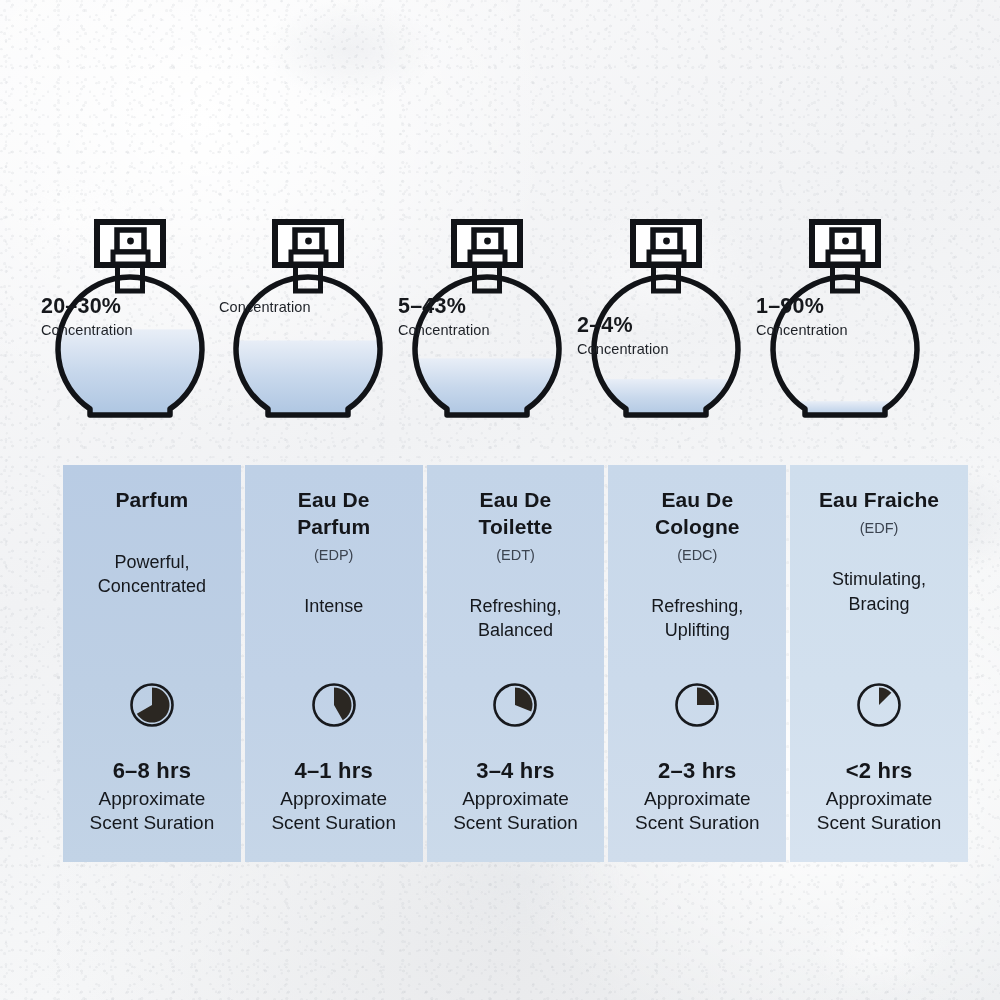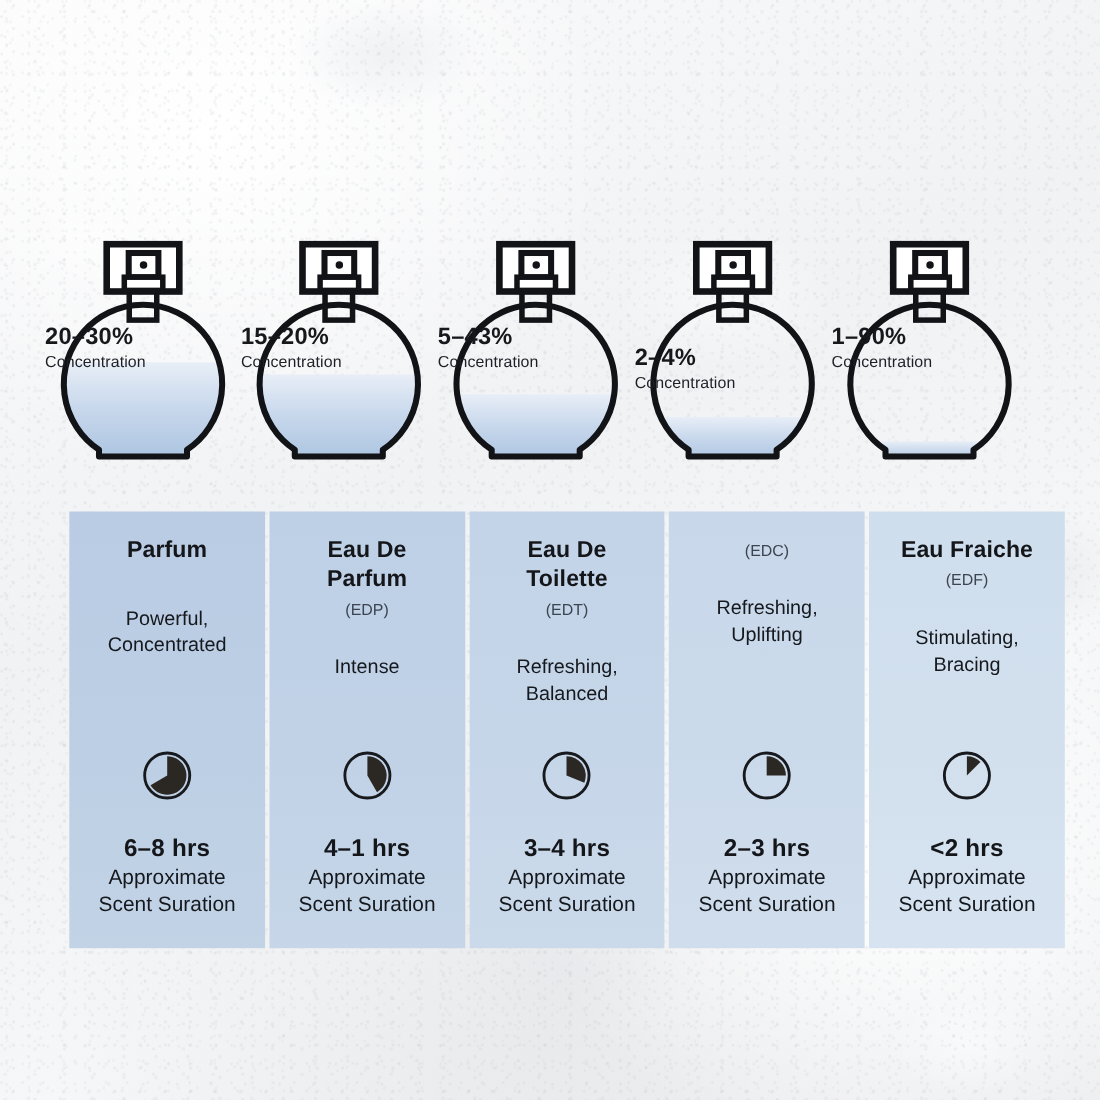--- a/index.html
+++ b/index.html
@@ -233,21 +233,20 @@
             <rect x="0" y="135.48" width="178" height="80.52000000000001" fill="url(#liq1)"></rect>
           </g>
           <path d="M 49 203.86651818838305 A 72 72 0 1 1 129 203.86651818838305 L 129 210 L 49 210 Z" fill="none" stroke="#111317" stroke-width="5.5" stroke-linejoin="round"></path>
           <rect x="76.5" y="56" width="25" height="30" fill="none" stroke="#111317" stroke-width="5"></rect>
           <rect x="56" y="17" width="66" height="43" fill="#ffffff" stroke="#111317" stroke-width="6"></rect>
           <rect x="76" y="25" width="27" height="22" fill="#ffffff" stroke="#111317" stroke-width="5.5"></rect>
           <circle cx="89.5" cy="36" r="3.4" fill="#111317"></circle>
           <rect x="72" y="47" width="35" height="12" fill="#ffffff" stroke="#111317" stroke-width="5"></rect>
         </svg>
         <div class="conc-text" style="top: 90px;">
-          <div class="conc-pct">15–20%</div>
           <div class="conc-label">Concentration</div>
         </div>
       </div>
       <div class="bottle" style="left: 398px;">
         <svg width="178" height="220" viewBox="0 0 178 220" xmlns="http://www.w3.org/2000/svg">
           <defs>
             <linearGradient id="liq2" x1="0" y1="0" x2="0" y2="1">
               <stop offset="0%" stop-color="#e8eef7"></stop>
               <stop offset="45%" stop-color="#c8d8ec"></stop>
               <stop offset="100%" stop-color="#aac3e0"></stop>
@@ -390,20 +389,21 @@
         </div>
         <div class="spacer-c"></div>
         <div class="card-hours">3–4 hrs</div>
         <div class="card-dur-label">
           <div>Approximate</div>
           <div>Scent Suration</div>
         </div>
         <div style="height: 26px;"></div>
       </div>
       <div class="card card-3">
+        <div class="card-title">Eau De Cologne</div>
         <div class="card-abbr">(EDC)</div>
         <div class="spacer-a"></div>
         <div class="card-desc">
           <div>Refreshing,</div>
           <div>Uplifting</div>
         </div>
         <div class="spacer-b" style="flex: 1 1 auto;"></div>
         <div class="clock-wrap">
           <svg width="48" height="48" viewBox="0 0 48 48" xmlns="http://www.w3.org/2000/svg">
             <circle cx="24" cy="24" r="20.5" fill="none" stroke="#17191d" stroke-width="2.6"></circle>

